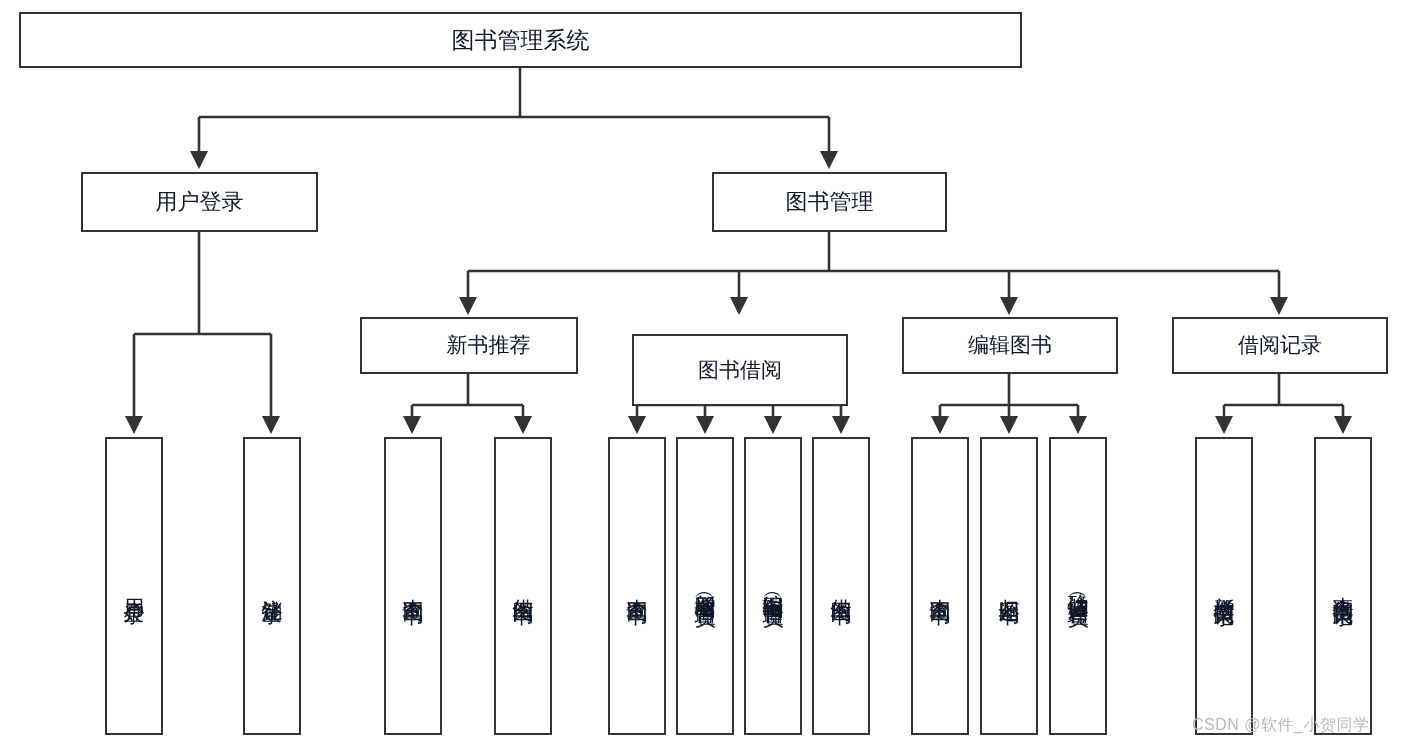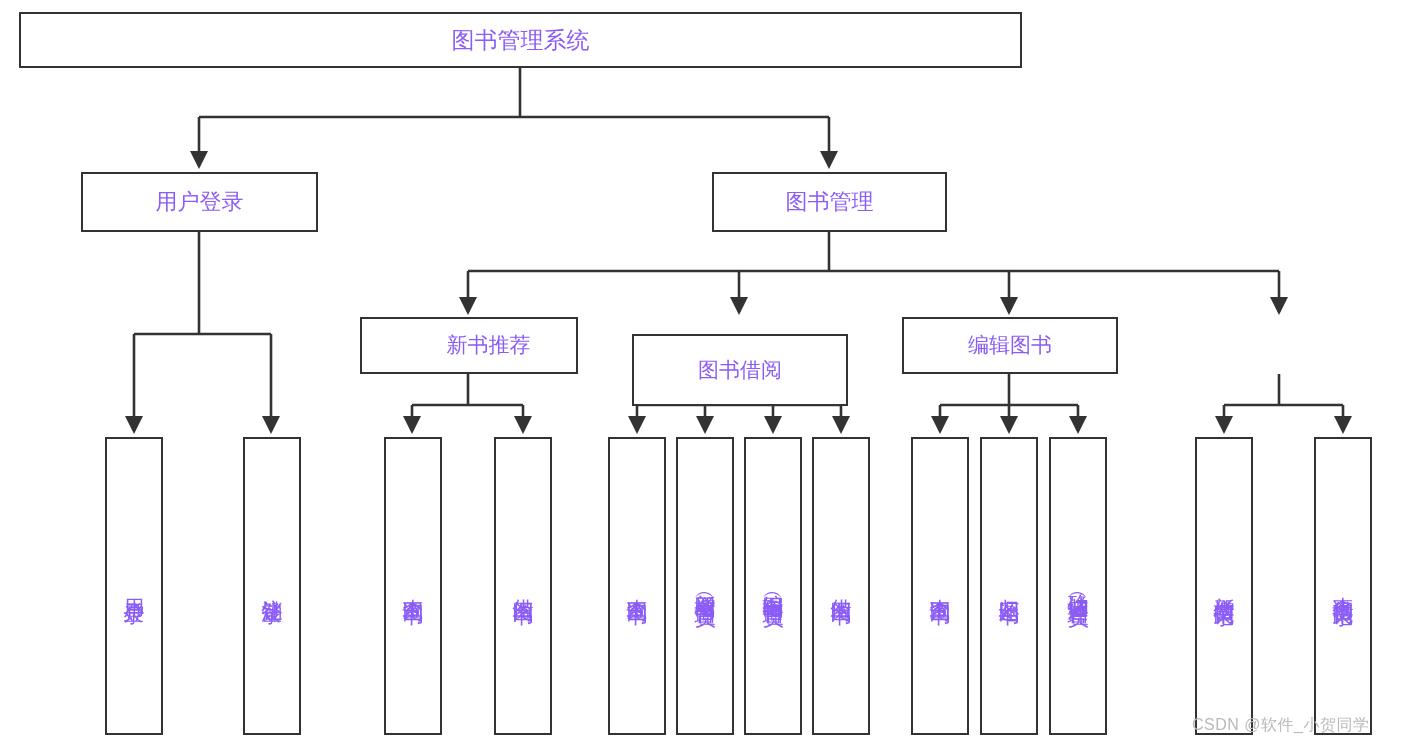--- a/index.html
+++ b/index.html
@@ -18,21 +18,21 @@
     overflow: hidden;
   }
   .node {
     position: absolute;
     box-sizing: border-box;
     border: 2.5px solid #333333;
     background: #ffffff;
     display: flex;
     align-items: center;
     justify-content: center;
-    color: #8b5cf6;
+    color: #0f172a;
     line-height: 1.15;
     text-align: center;
   }
   .node.root {
     font-size: 23px;
   }
   .node.lvl1 {
     font-size: 22px;
   }
   .node.lvl2 {
@@ -134,20 +134,23 @@
 
   <div class="node lvl2" style="left:360px; top:317px; width:218px; height:57px;padding-left:39px;">
     <span>新书推荐</span>
   </div>
   <div class="node lvl2" style="left:632px; top:334px; width:216px; height:72px;">
     <span>图书借阅</span>
   </div>
   <div class="node lvl2" style="left:902px; top:317px; width:216px; height:57px;">
     <span>编辑图书</span>
   </div>
+  <div class="node lvl2" style="left:1172px; top:317px; width:216px; height:57px;">
+    <span>借阅记录</span>
+  </div>
 
   <div class="node leaf" style="left:105px; top:437px; width:58px; height:298px;">
     <span>用户登录</span>
   </div>
   <div class="node leaf" style="left:243px; top:437px; width:58px; height:298px;">
     <span>注销登录</span>
   </div>
 
   <div class="node leaf" style="left:384px; top:437px; width:58px; height:298px;">
     <span>查询图书</span>

